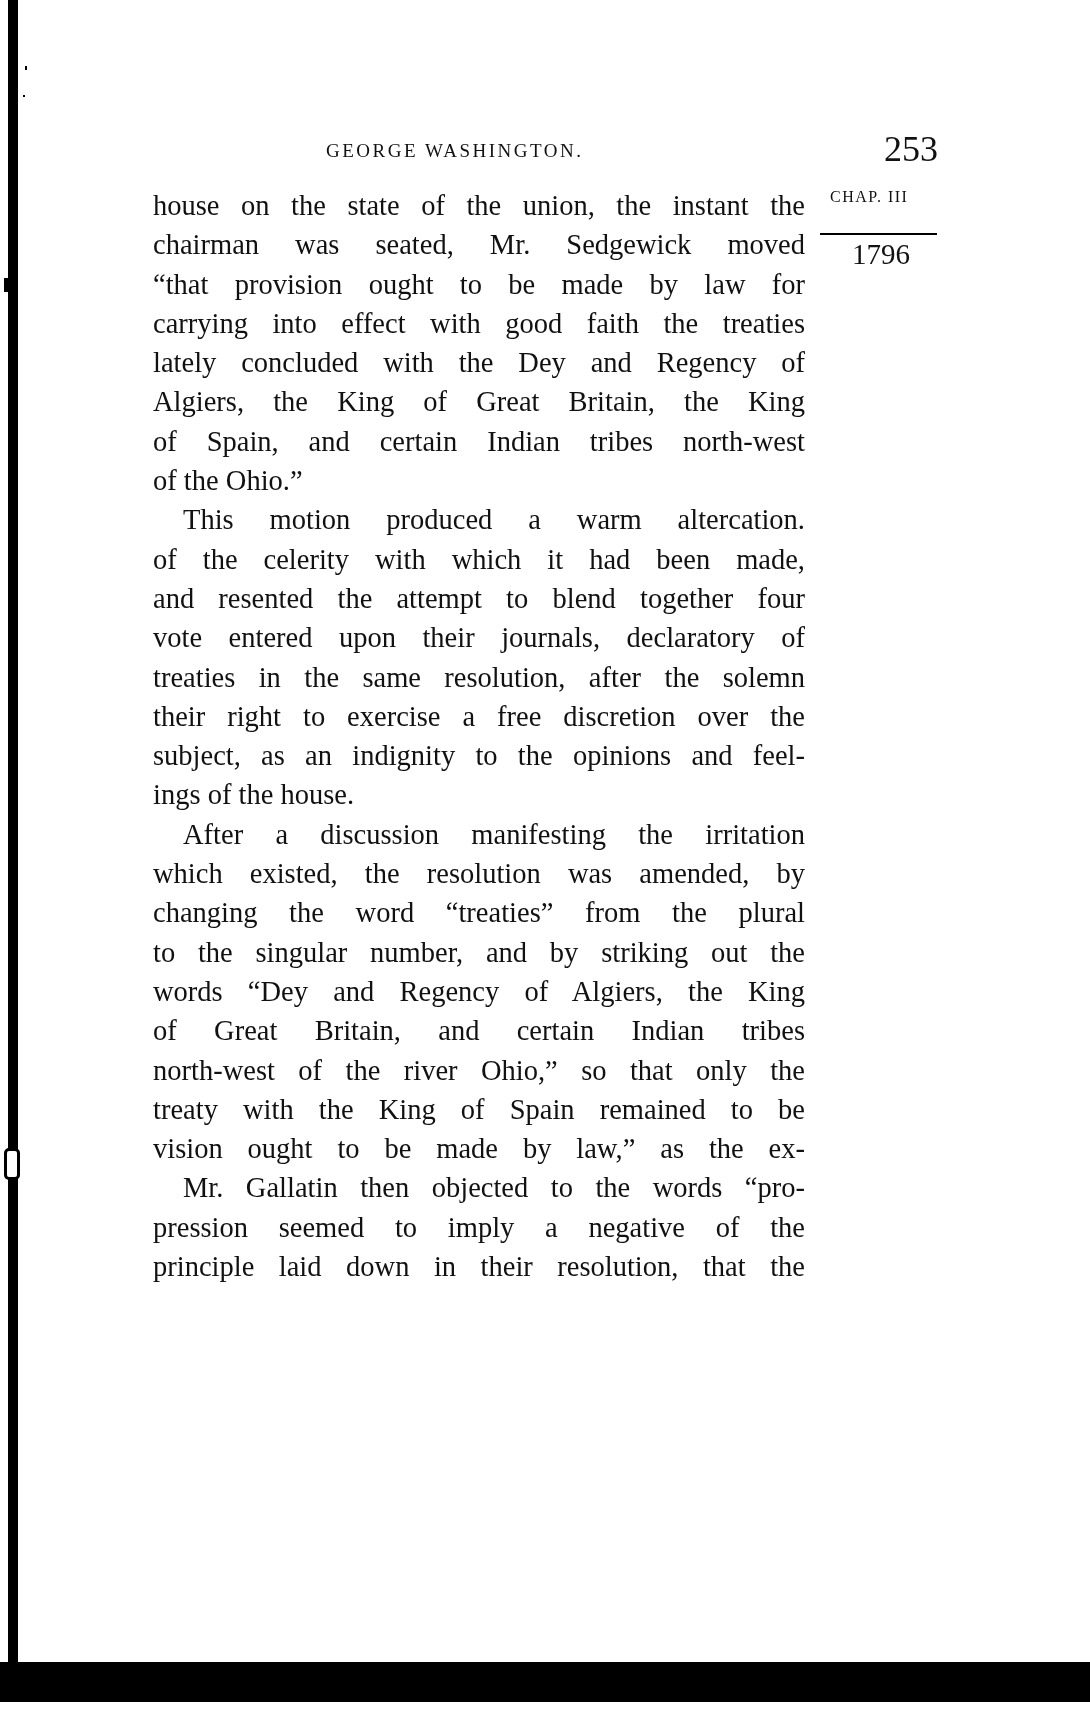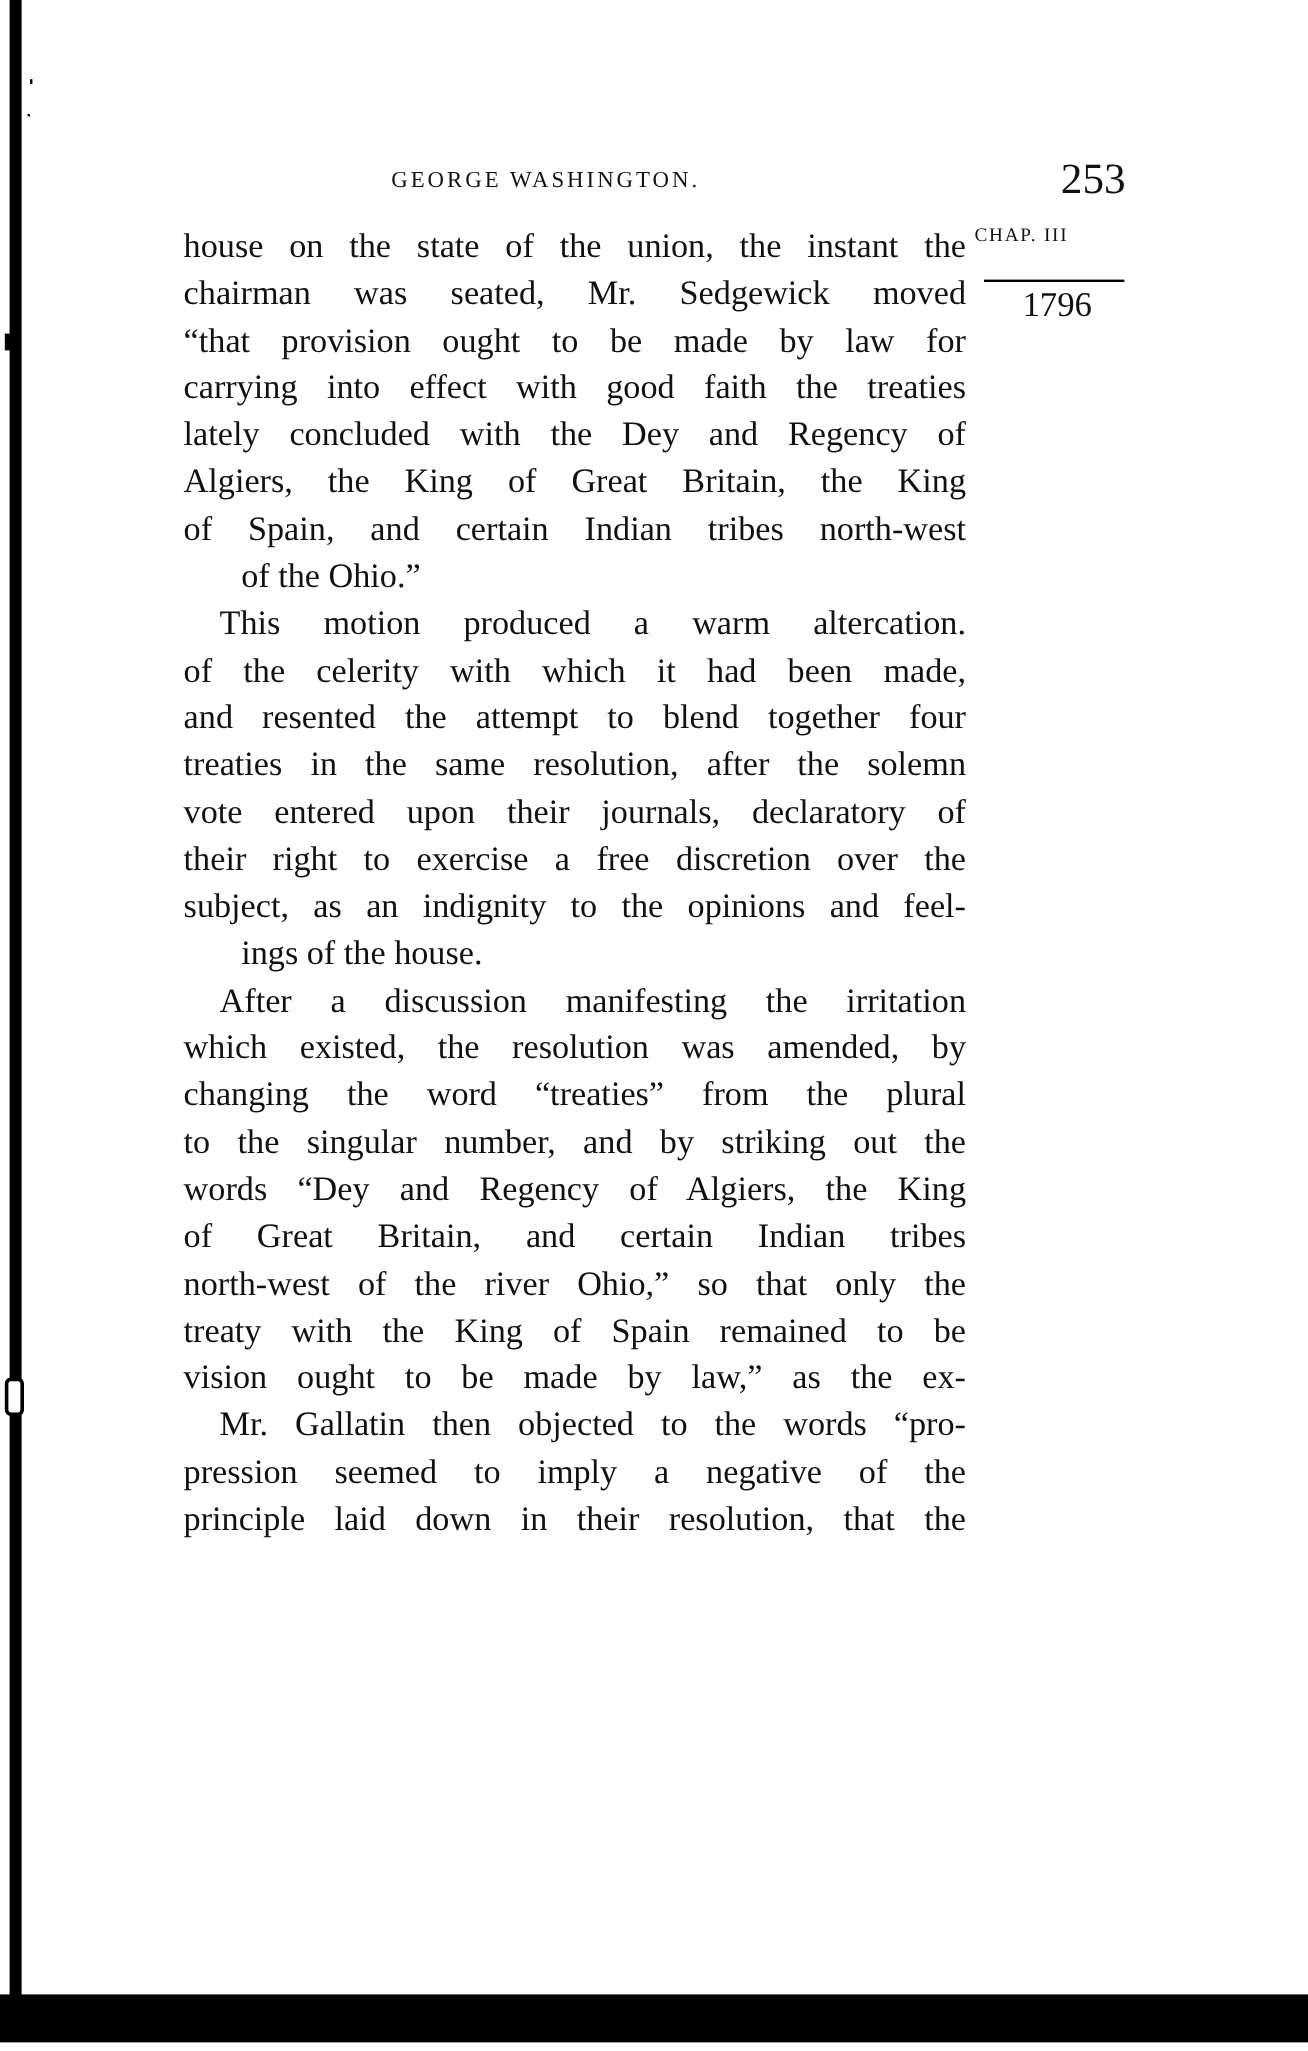--- a/index.html
+++ b/index.html
@@ -22,38 +22,38 @@
   }
   .running-head {
     position: absolute; left: 326px; top: 140px;
     font-size: 19px; letter-spacing: 2.5px; font-variant: small-caps;
     text-transform: uppercase; white-space: nowrap;
   }
   .page-number {
     position: absolute; left: 884px; top: 128px; font-size: 36px; white-space: nowrap;
   }
   .sidenote-chap {
-    position: absolute; left: 812px; top: 188px; font-size: 16px;
+    position: absolute; left: 830px; top: 188px; font-size: 16px;
     letter-spacing: 1.5px; white-space: nowrap; text-align: center;
   }
   .sidenote-rule {
     position: absolute; left: 820px; top: 233px; width: 117px; height: 2px; background: #000;
   }
   .sidenote-year {
     position: absolute; left: 852px; top: 238px; font-size: 29px; white-space: nowrap;
   }
   .text-block {
     position: absolute; left: 153px; top: 186px; width: 652px;
     font-size: 28.5px; line-height: 39.3px;
   }
   .line {
     display: block; height: 39.3px; white-space: nowrap;
     text-align: justify; text-align-last: justify;
   }
-  .line.last { text-align-last: left; margin-left: 48px; }
+  .line.last { text-align-last: left; }
   .line.indent { padding-left: 30px; }
 </style>
 </head>
 <body>
 
 <div class="left-bar"></div>
 <div class="left-bar-notch"></div>
 <div class="speck" style="left:25px;top:66px;width:2px;height:4px;"></div>
 <div class="speck" style="left:23px;top:95px;width:2px;height:2px;"></div>
 <div class="speck" style="left:4px;top:278px;width:6px;height:14px;"></div>
@@ -74,22 +74,22 @@
       <span class="line">carrying into effect with good faith the treaties</span>
       <span class="line">lately concluded with the Dey and Regency of</span>
       <span class="line">Algiers, the King of Great Britain, the King</span>
       <span class="line">of Spain, and certain Indian tribes north-west</span>
       <span class="line last">of the Ohio.”</span>
     </div>
     <div>
       <span class="line indent">This motion produced a warm altercation.</span>
       <span class="line">of the celerity with which it had been made,</span>
       <span class="line">and resented the attempt to blend together four</span>
+      <span class="line">vote entered upon their journals, declaratory of</span>
       <span class="line">treaties in the same resolution, after the solemn</span>
-      <span class="line">vote entered upon their journals, declaratory of</span>
       <span class="line">their right to exercise a free discretion over the</span>
       <span class="line">subject, as an indignity to the opinions and feel-</span>
       <span class="line last">ings of the house.</span>
     </div>
     <div>
       <span class="line indent">After a discussion manifesting the irritation</span>
       <span class="line">which existed, the resolution was amended, by</span>
       <span class="line">changing the word “treaties” from the plural</span>
       <span class="line">to the singular number, and by striking out the</span>
       <span class="line">words “Dey and Regency of Algiers, the King</span>

